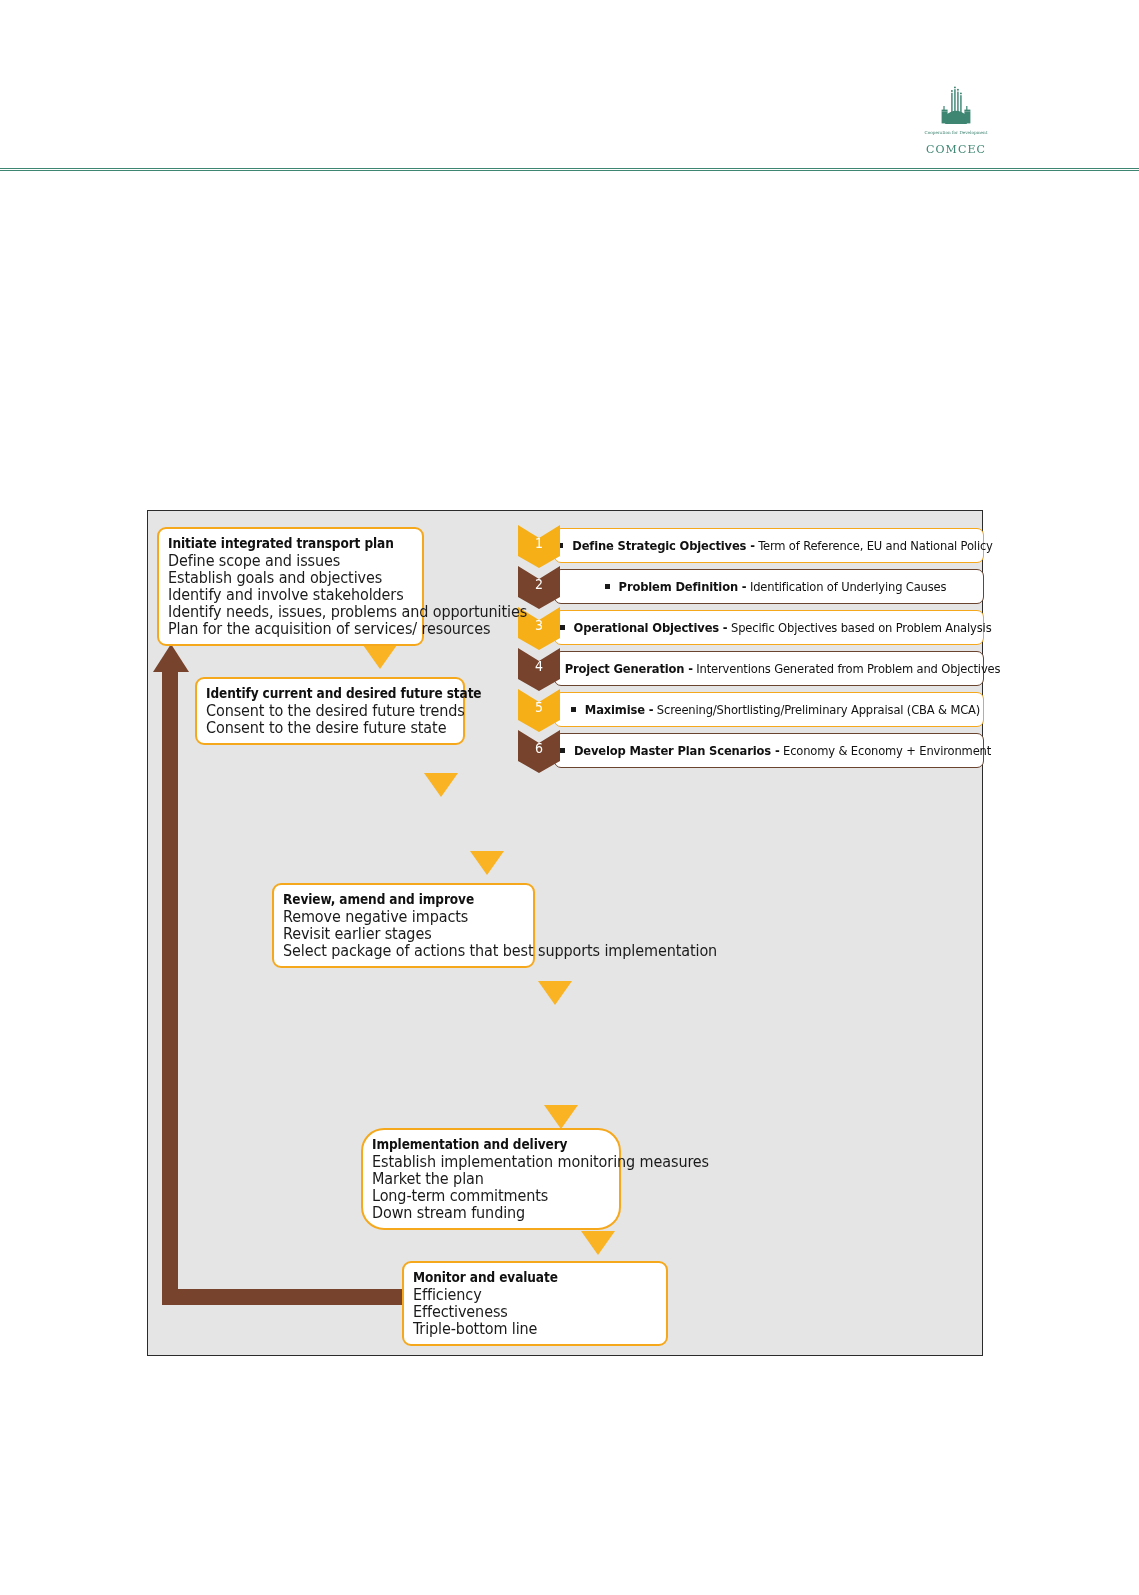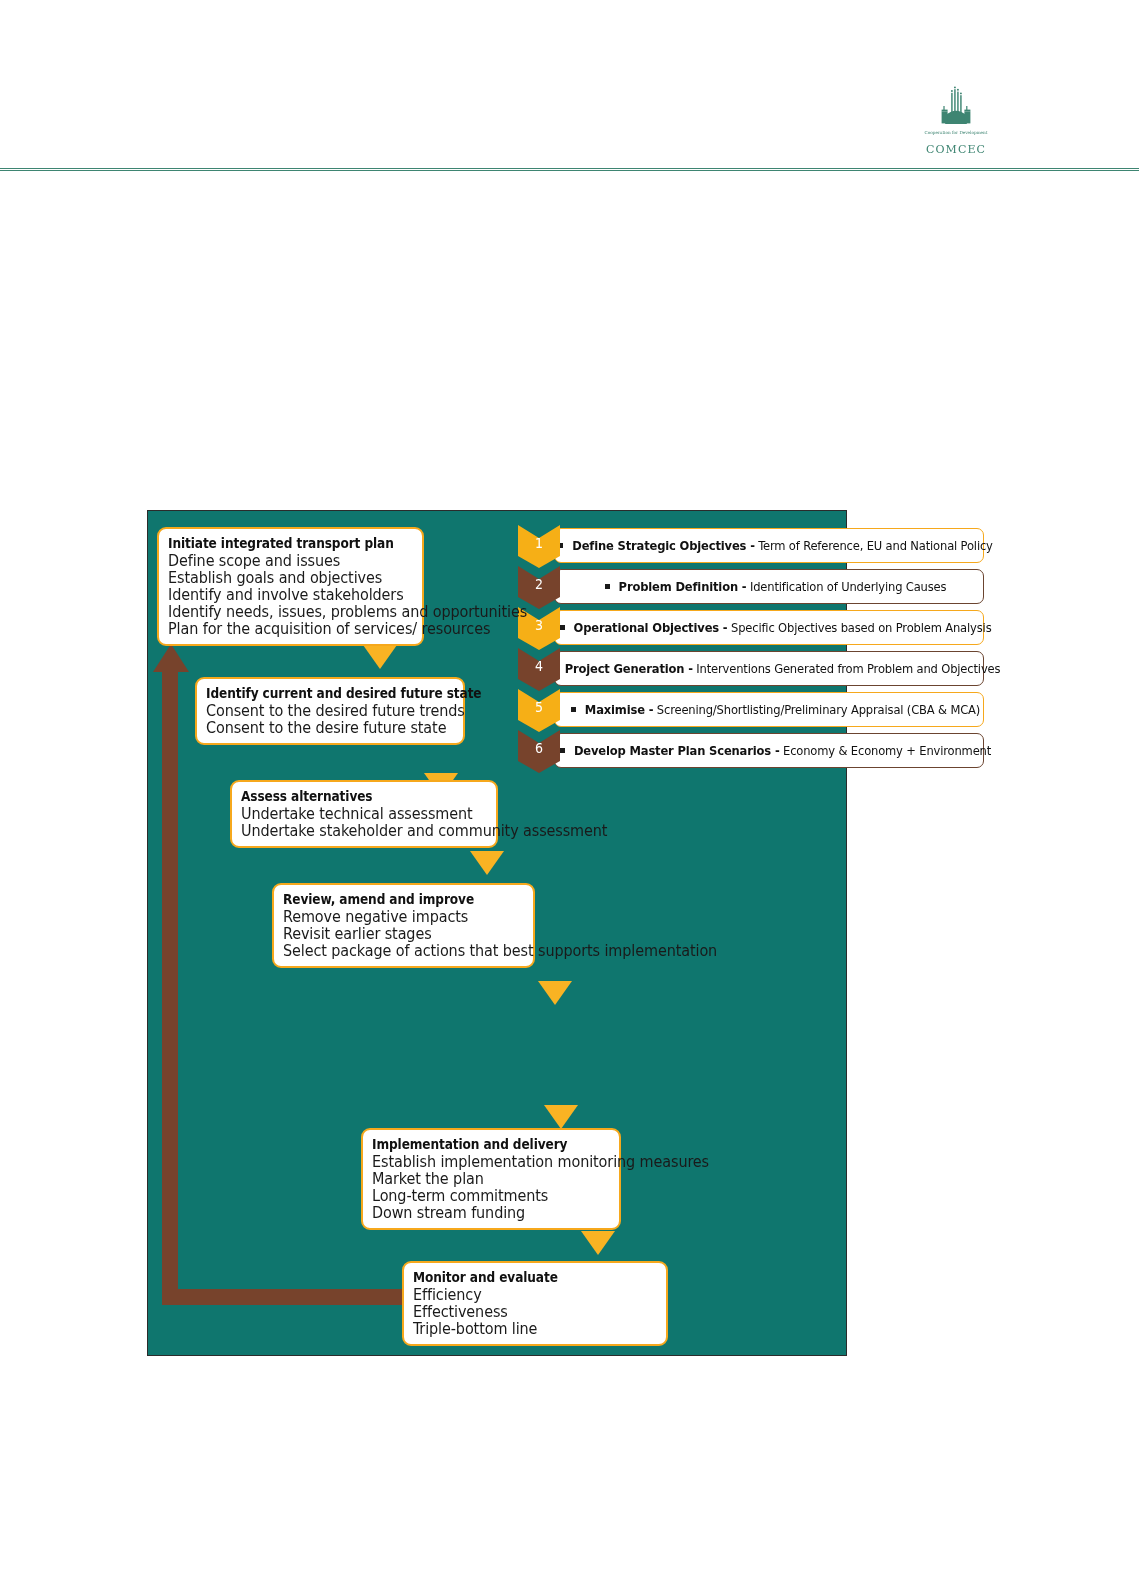--- a/index.html
+++ b/index.html
@@ -25,22 +25,22 @@
   }
   .header-rule {
     position: absolute; left: 0; top: 168px; width: 1139px; height: 3px;
     border-top: 1px solid #3E8572; border-bottom: 1px solid #3E8572;
     background: #ffffff;
   }
 
   
   .frame {
     position: absolute; left: 147px; top: 510px;
-    width: 700px; height: 846px;
-    border: 1.5px solid #2b2b2b; background: #0f766e;
+    width: 836px; height: 846px;
+    border: 1.5px solid #2b2b2b; background: #e5e5e5;
   }
   .canvas { position: absolute; left: 0; top: 0; width: 836px; height: 846px; }
 
   
   .fbox {
     position: absolute;
     background: #ffffff;
     border: 2px solid #F6A81C;
     border-radius: 9px;
     padding: 6px 9px 7px 9px;
@@ -178,35 +178,30 @@
         <div class="ln">Identify needs, issues, problems and opportunities</div>
         <div class="ln">Plan for the acquisition of services/ resources</div>
       </div>
 
       <div class="fbox" style="left:47px; top:166px; width:270px;">
         <div class="ttl">Identify current and desired future state</div>
         <div class="ln">Consent to the desired future trends</div>
         <div class="ln">Consent to the desire future state</div>
       </div>
 
-      <div class="fbox" style="left:82px; top:269px; width:268px;">
-        <div class="ttl">Assess alternatives</div>
-        <div class="ln">Undertake technical assessment</div>
-        <div class="ln">Undertake stakeholder and community assessment</div>
-      </div>
 
       <div class="fbox" style="left:124px; top:372px; width:263px;">
         <div class="ttl">Review, amend and improve</div>
         <div class="ln">Remove negative impacts</div>
         <div class="ln">Revisit earlier stages</div>
         <div class="ln">Select package of actions that best supports implementation</div>
       </div>
 
 
-      <div class="fbox" style="left:213px; top:617px; width:260px;">
+      <div class="fbox" style="left:213px; top:617px; width:260px;border-radius:23px;">
         <div class="ttl">Implementation and delivery</div>
         <div class="ln">Establish implementation monitoring measures</div>
         <div class="ln">Market the plan</div>
         <div class="ln">Long-term commitments</div>
         <div class="ln">Down stream funding</div>
       </div>
 
       <div class="fbox" style="left:254px; top:750px; width:266px;">
         <div class="ttl">Monitor and evaluate</div>
         <div class="ln">Efficiency</div>

